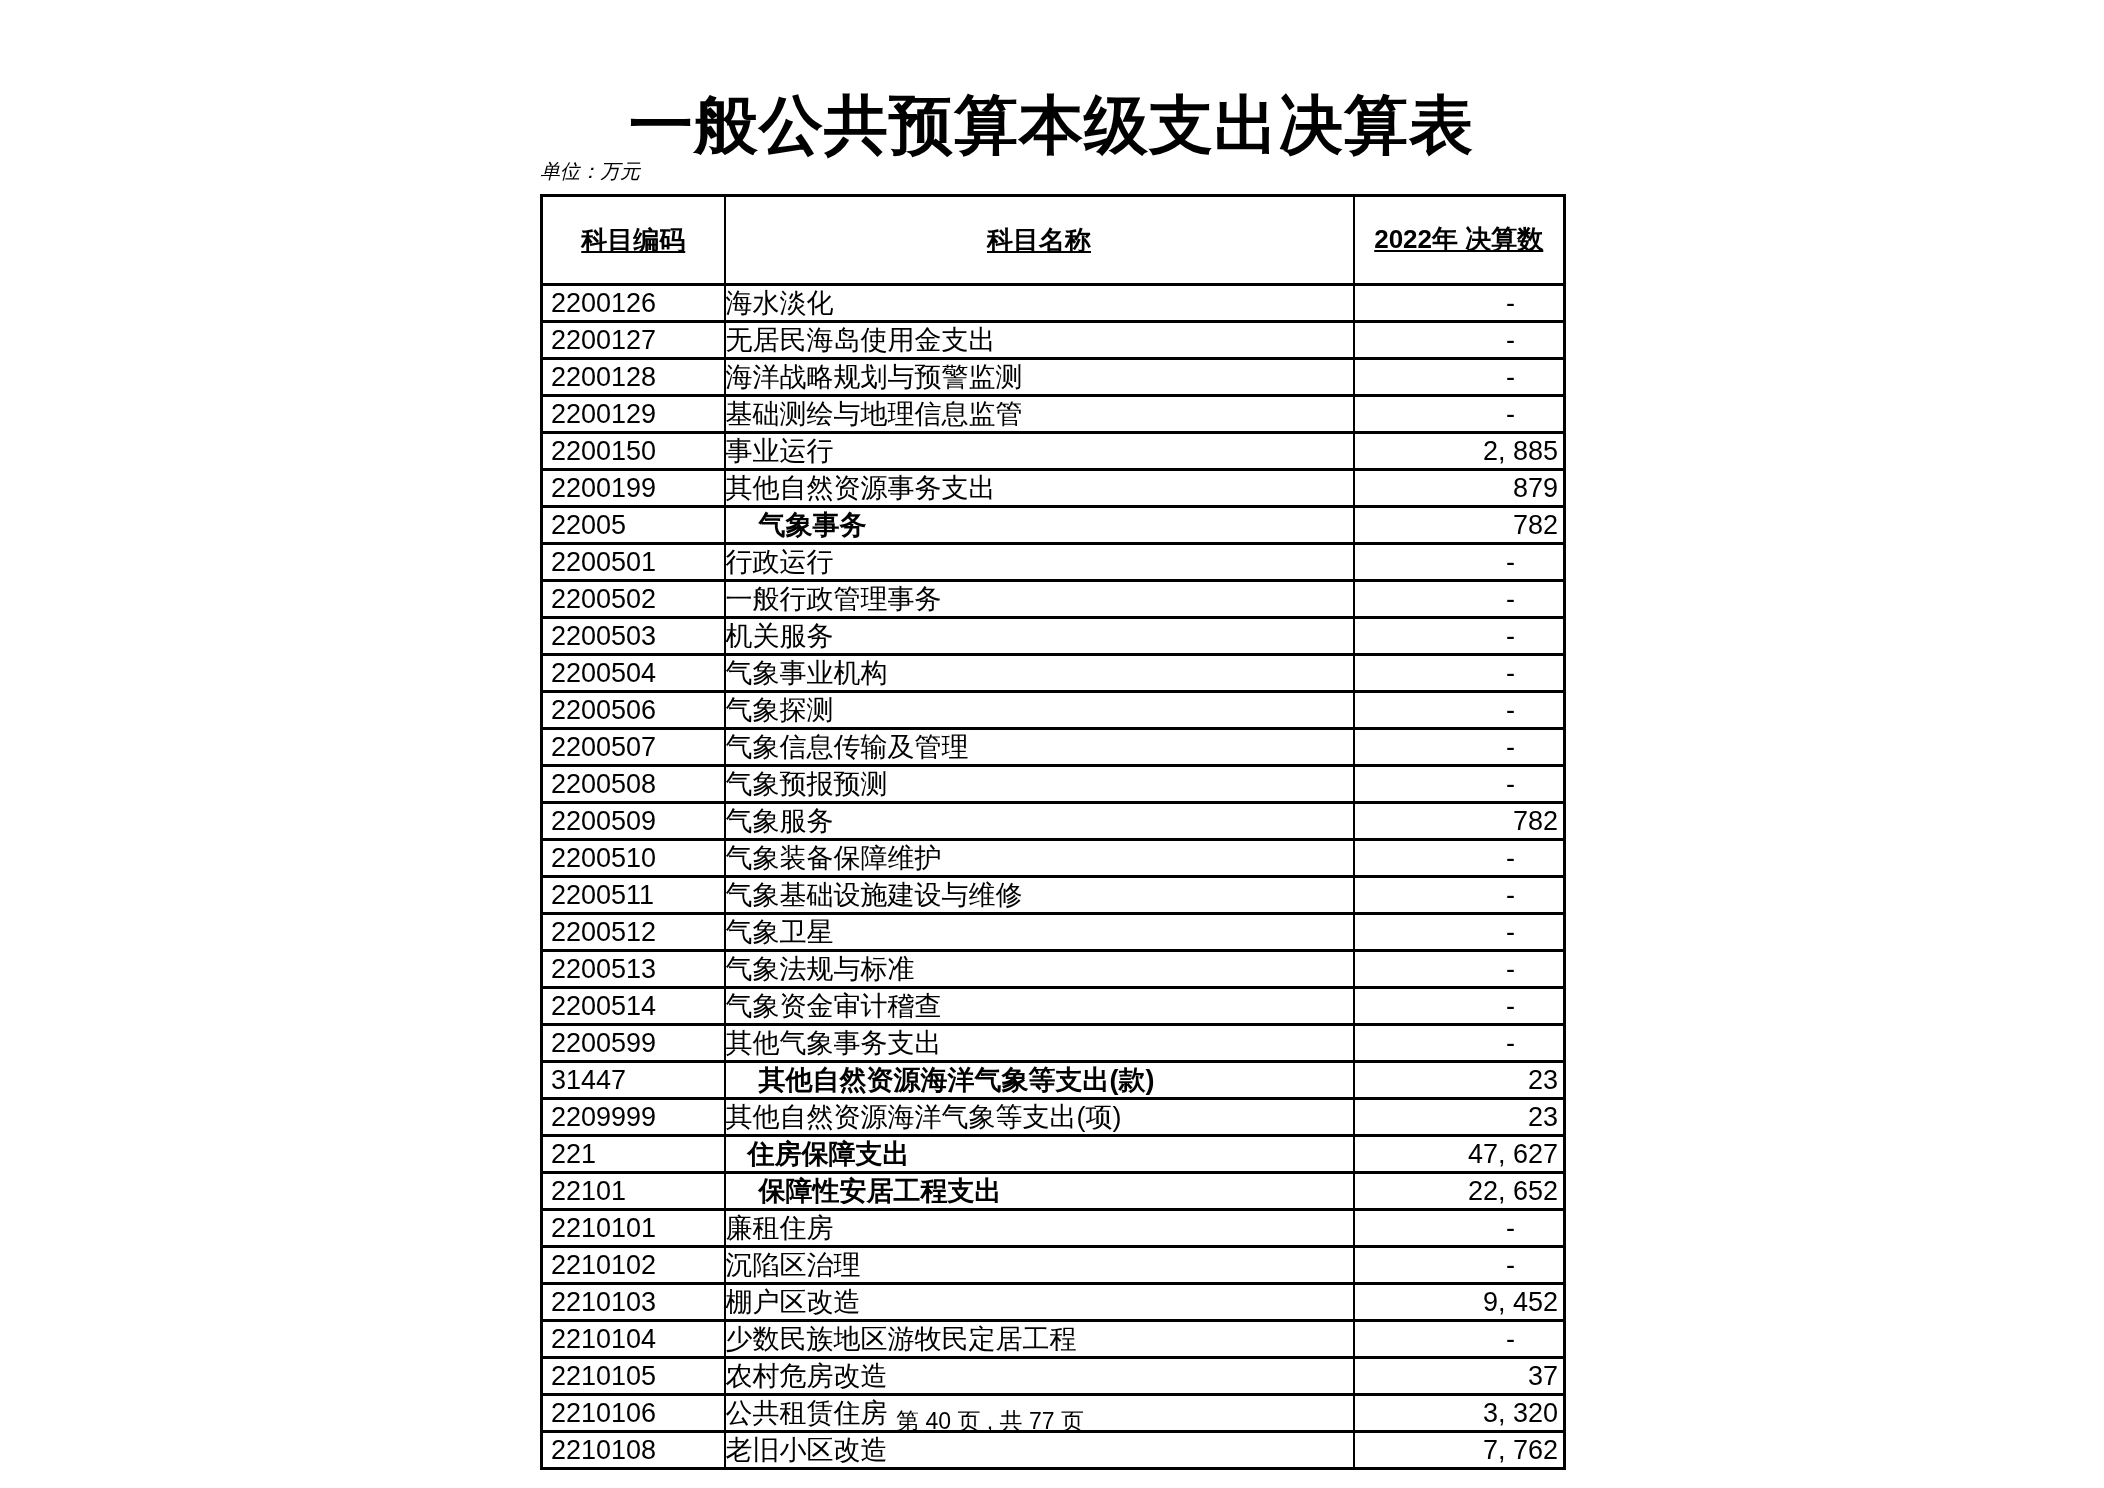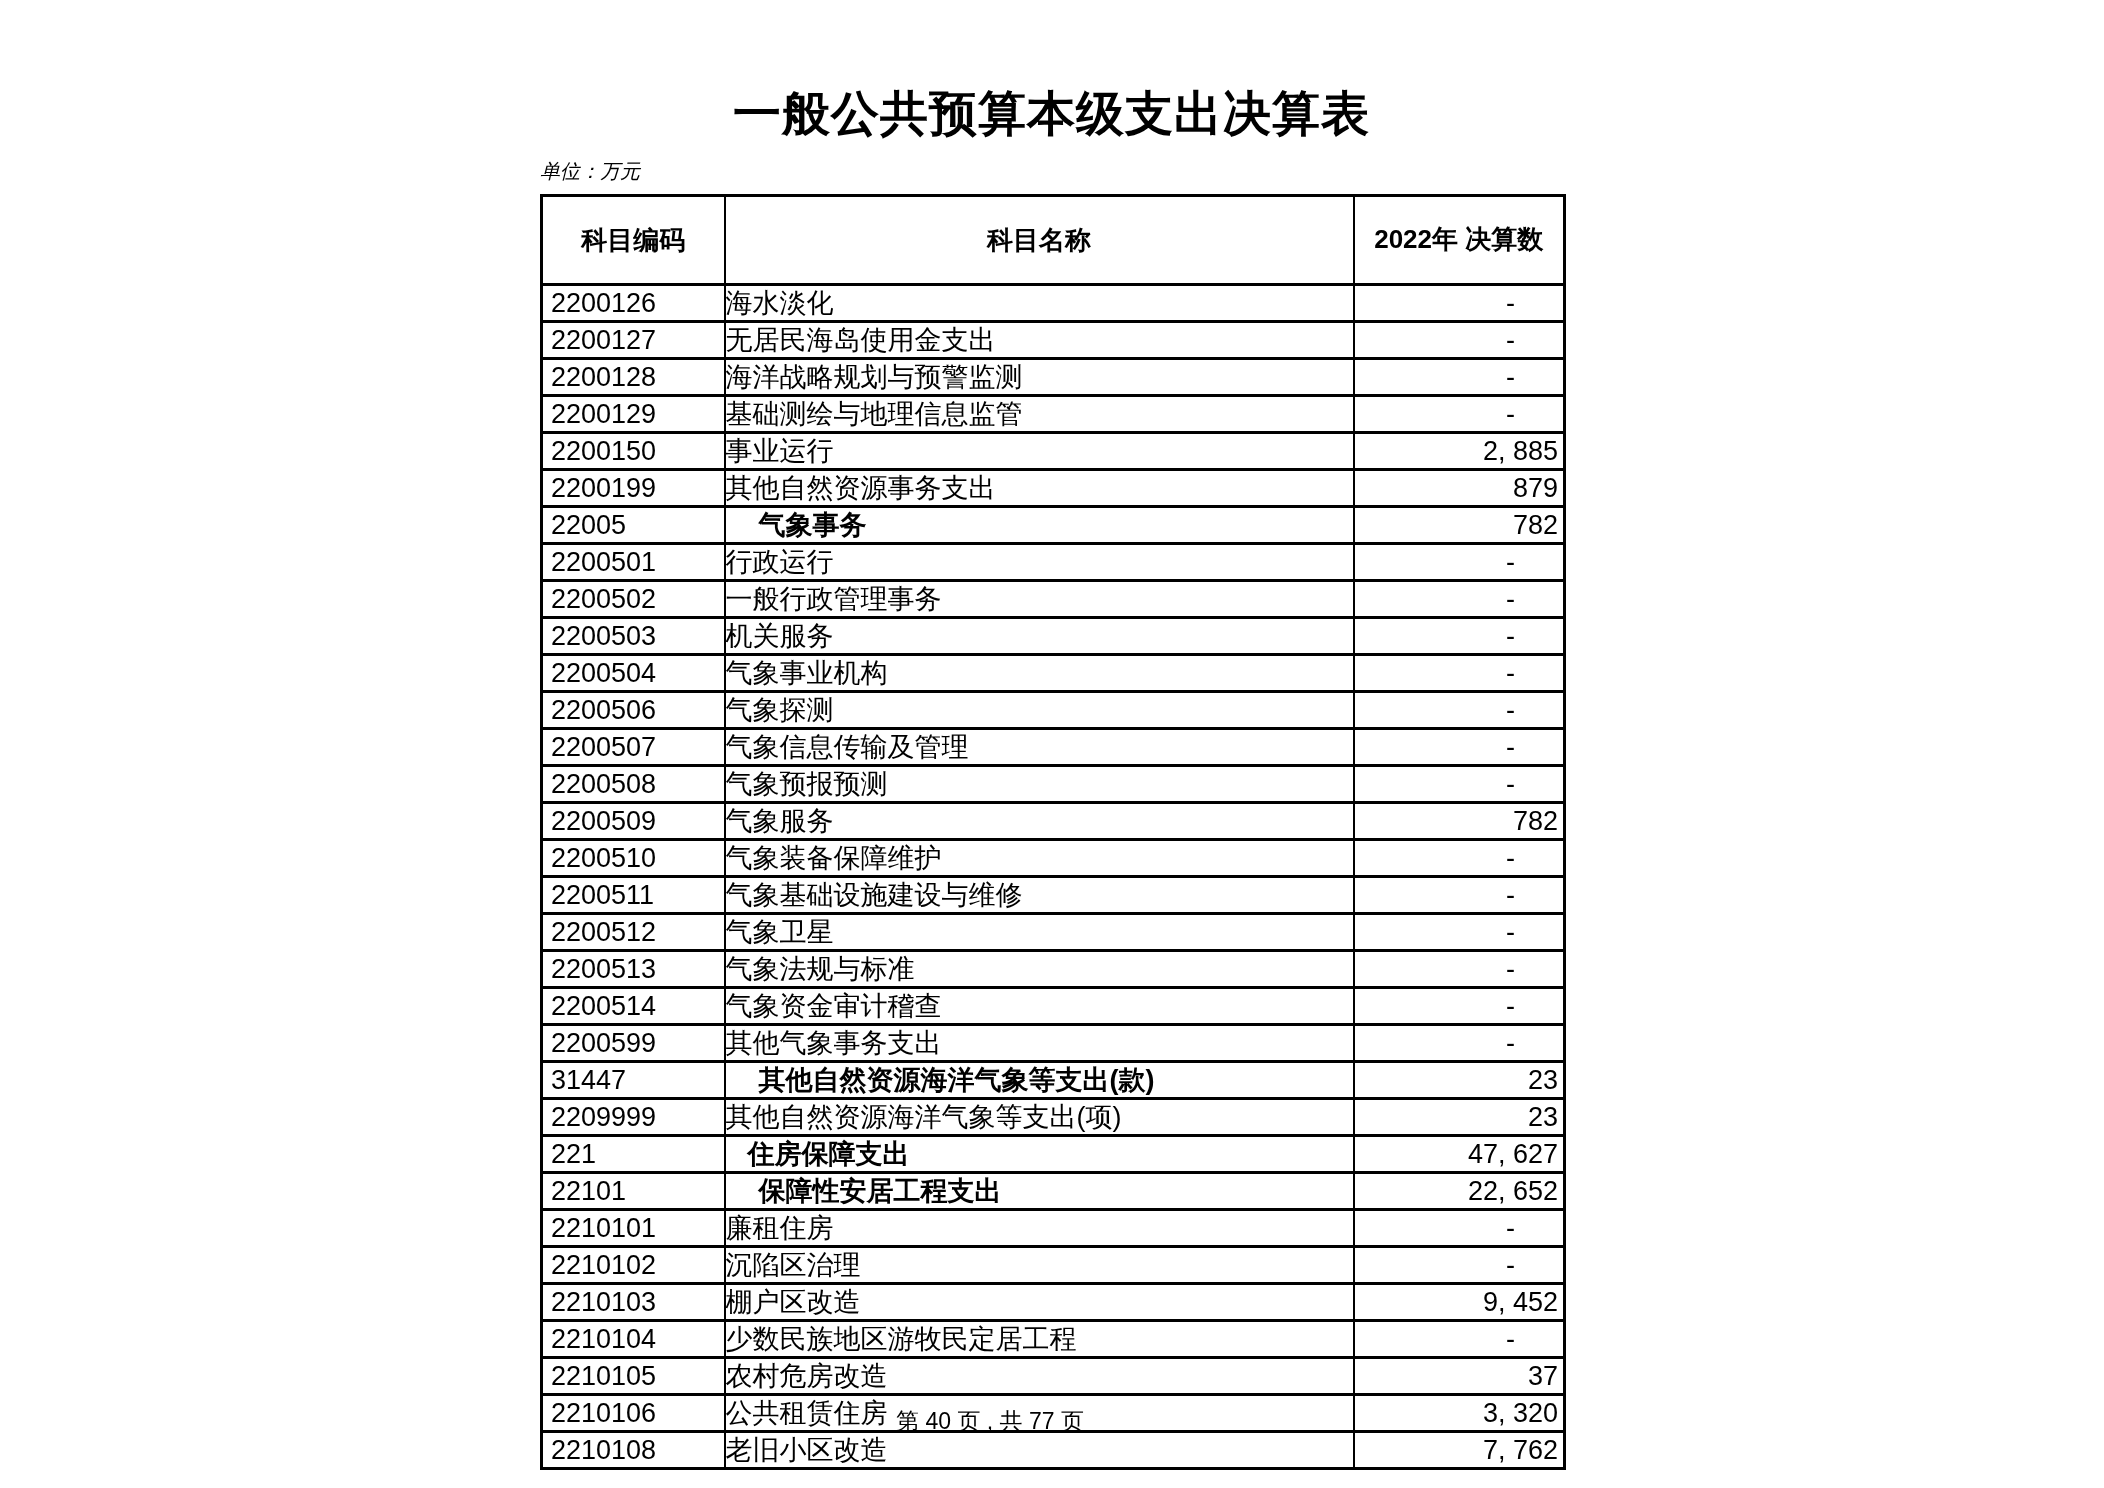--- a/index.html
+++ b/index.html
@@ -12,21 +12,21 @@
     color: #000;
     overflow: hidden;
   }
   .title {
     position: absolute;
     left: 540px;
     top: 82px;
     width: 1023px;
     margin: 0;
     text-align: center;
-    font-size: 48px;
+    font-size: 64px;
     font-weight: 900;
     letter-spacing: 1px;
     white-space: nowrap;
   }
   .unit {
     position: absolute;
     left: 540px;
     top: 158px;
     width: 1023px;
     font-size: 20px;
@@ -50,20 +50,21 @@
   }
   col.c-code { width: 183px; }
   col.c-name { width: 629px; }
   col.c-val  { width: 211px; }
   thead th {
     height: 84px;
     font-size: 26px;
     font-weight: bold;
     text-align: center;
     vertical-align: middle;
+    text-decoration: underline;
   }
   th.th-year { white-space: pre-line; line-height: 1.45; }
   tbody td {
     height: 34px;
     font-size: 27px;
     line-height: 1;
     vertical-align: middle;
     padding: 0;
   }
   td.code { text-align: left; padding-left: 8px; }

